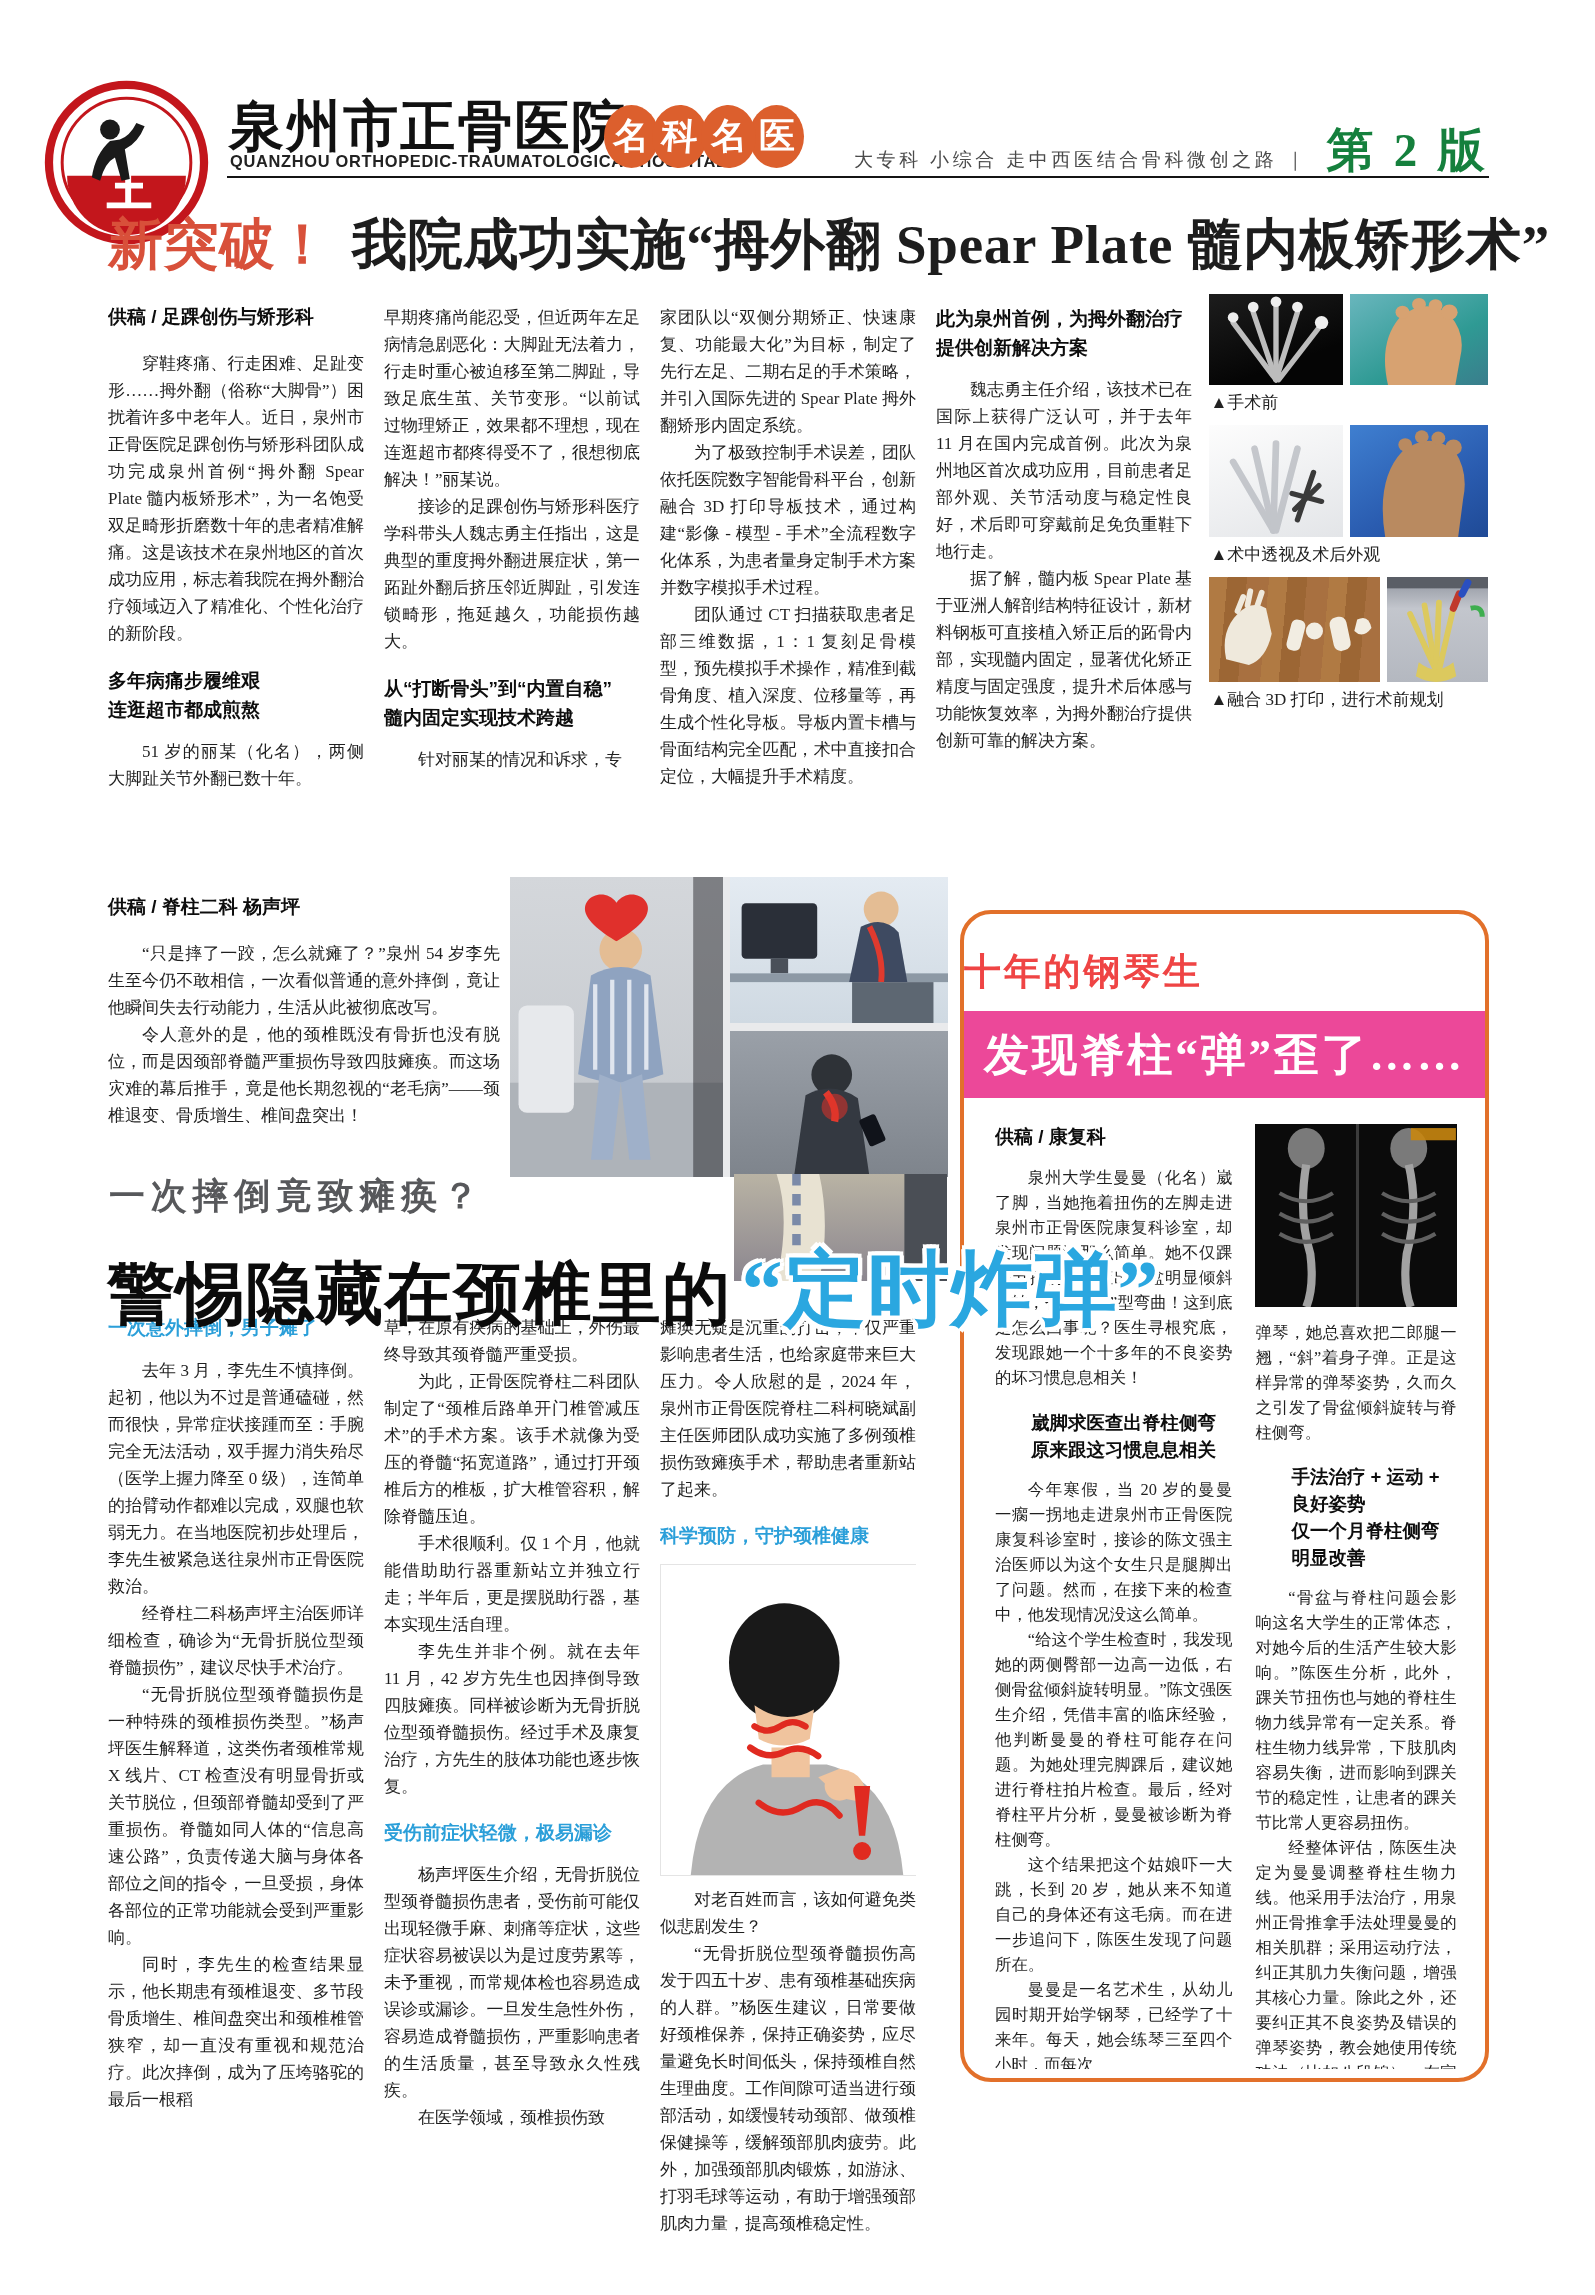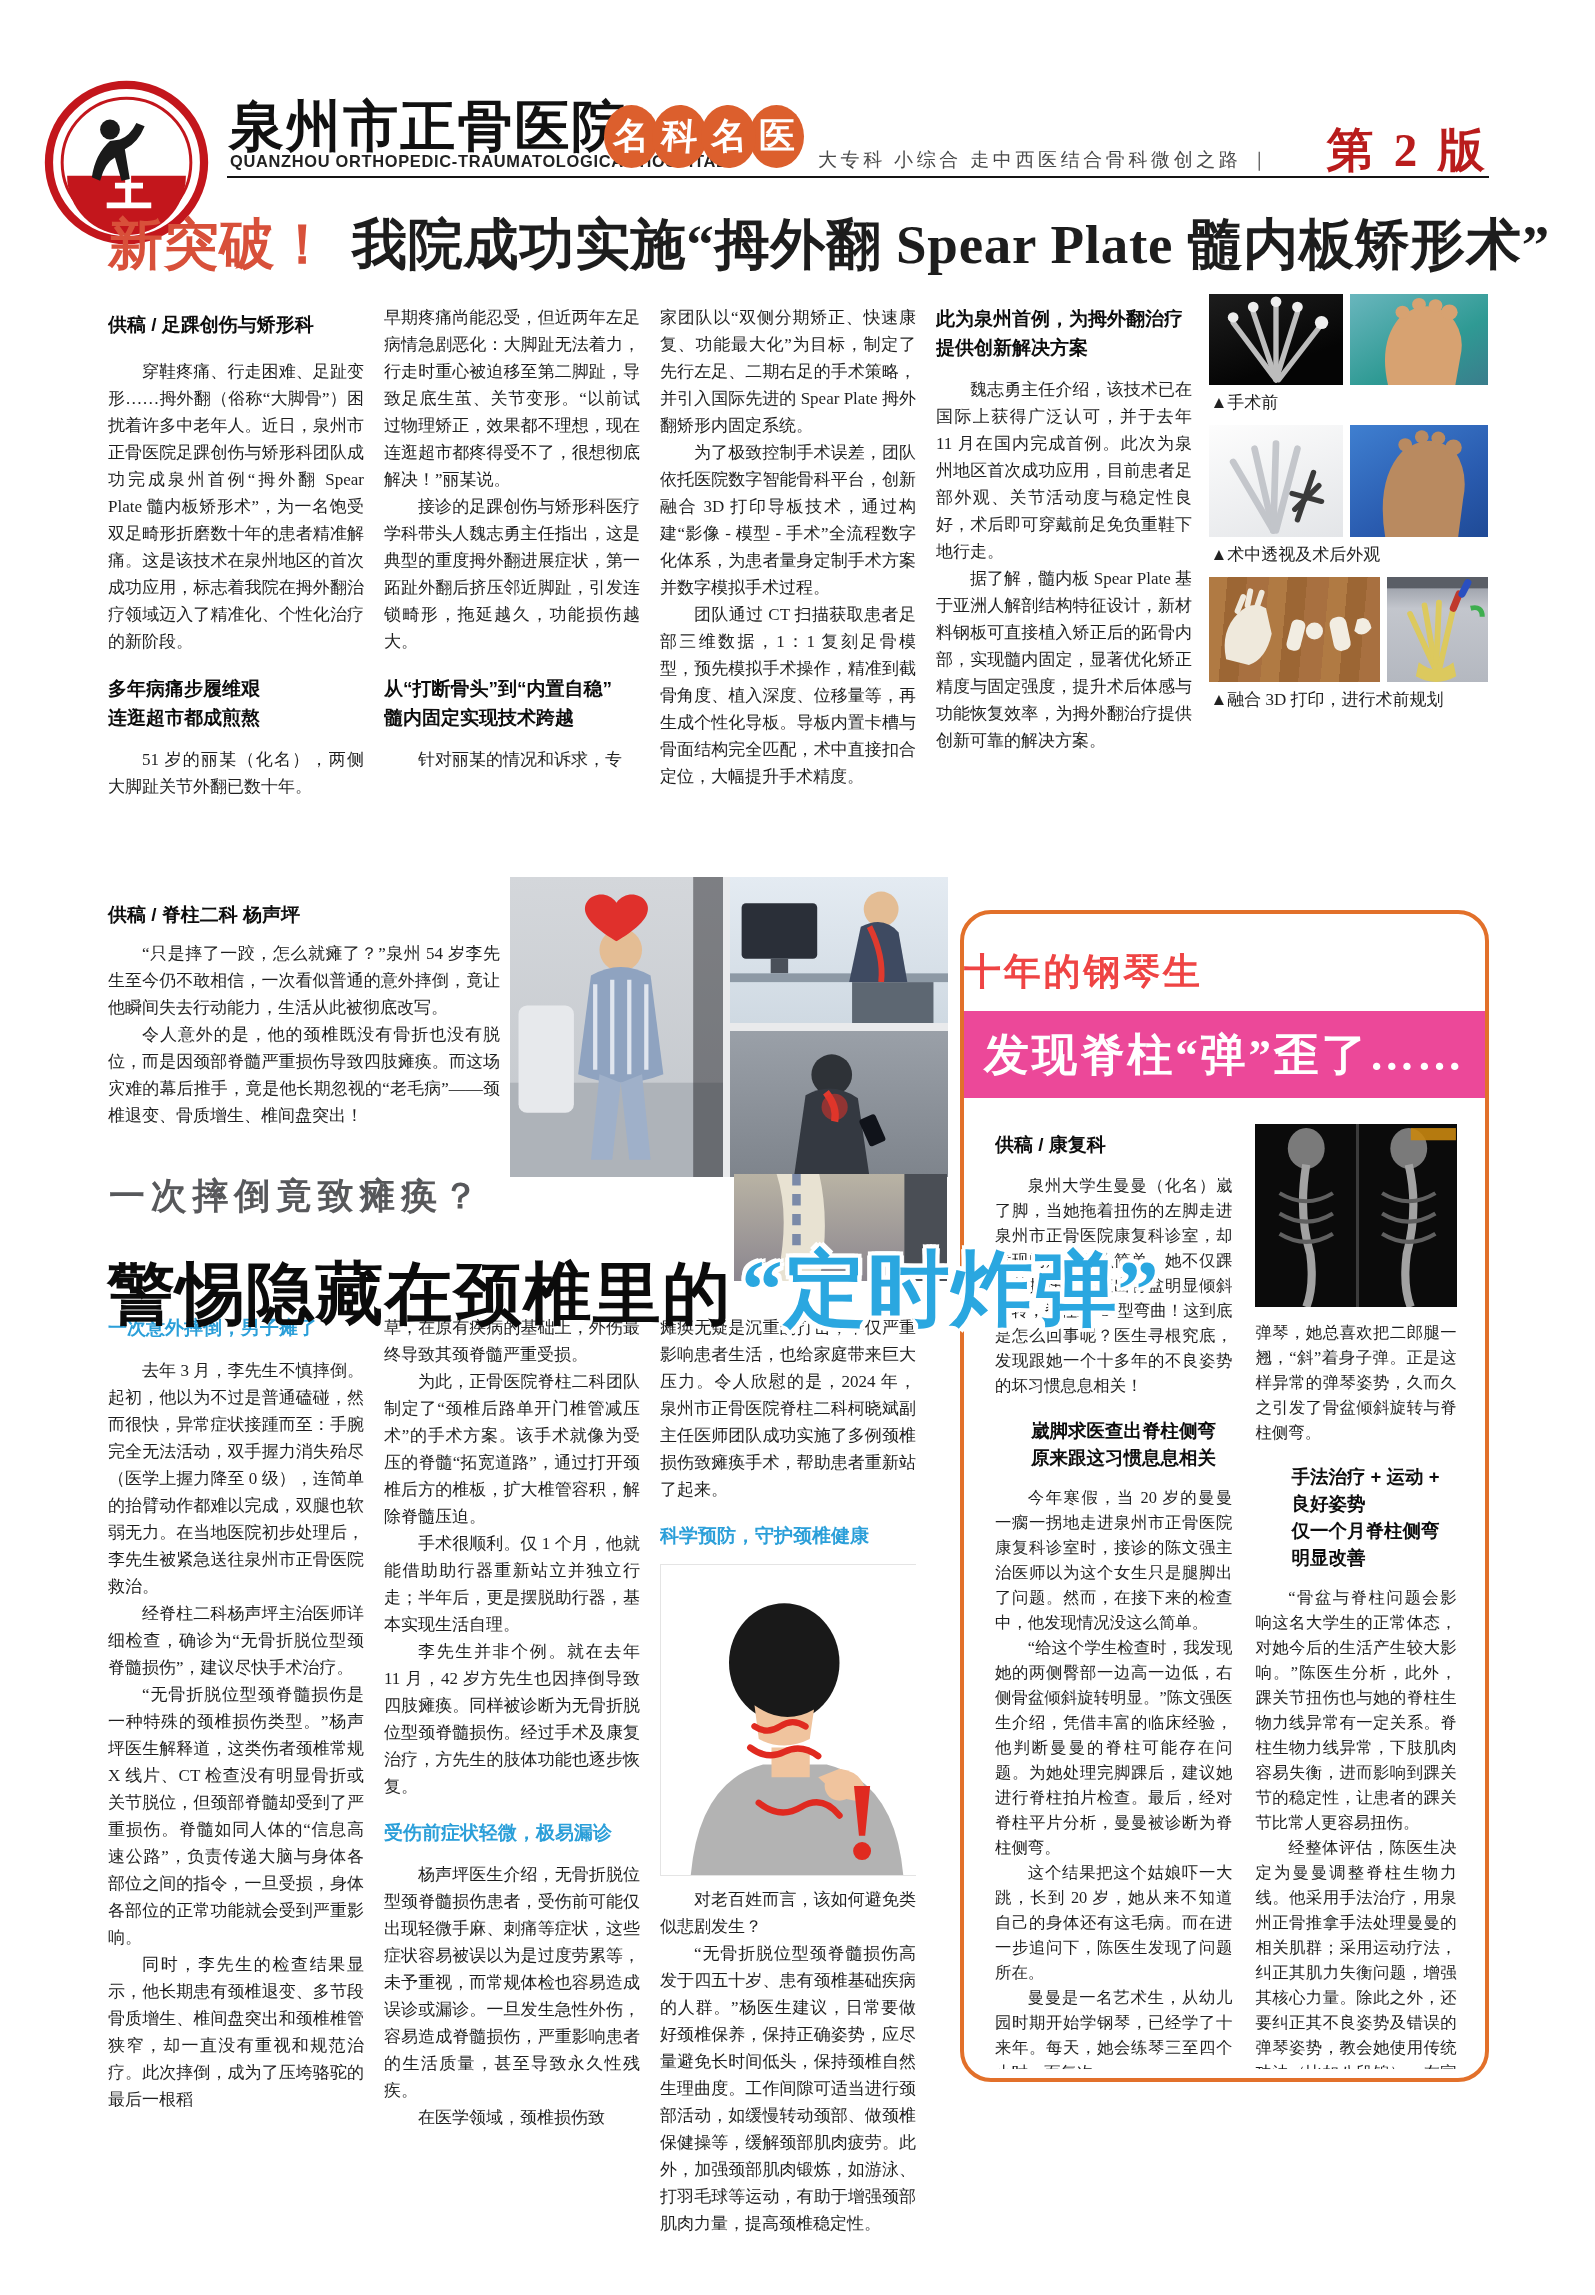--- a/index.html
+++ b/index.html
@@ -9,30 +9,30 @@
   
   .brand-name{font-size:55px;font-weight:bold;letter-spacing:2.1px;color:#111;white-space:nowrap;}
   .brand-en{font-family:"Liberation Sans","DejaVu Sans",sans-serif;font-weight:bold;font-size:16.4px;letter-spacing:0.7px;color:#222;white-space:nowrap;}
   .badge{display:flex;}
   .badge .bchar{width:55px;height:63px;border-radius:50%;background:#DC5F2D;color:#fff;
         display:flex;align-items:center;justify-content:center;font-size:36px;font-weight:bold;margin-left:-6.4px;}
   .badge .bchar:nth-child(2){transform:rotate(4deg);}
   .badge .bchar:nth-child(3){transform:rotate(-3deg);}
   .tagrow{display:flex;align-items:baseline;gap:18.5px;}
   .tagline{font-size:19px;color:#4a4a4a;letter-spacing:3.6px;white-space:nowrap;}
-  .pagelabel{font-size:47px;font-weight:bold;color:#b91c1c;letter-spacing:4.3px;white-space:nowrap;margin-left:36px;}
+  .pagelabel{font-size:47px;font-weight:bold;color:#15803d;letter-spacing:4.3px;white-space:nowrap;}
   .divider{height:2.1px;background:#141414;}
   
   .headline1{white-space:nowrap;font-weight:bold;font-size:55px;letter-spacing:0.7px;}
   .headline1 .accent{color:#D8503A;margin-right:21.3px;}
   .cols{display:flex;gap:20px;}
   .col{width:256px;overflow:hidden;}
   .p{margin:0;text-indent:2em;text-align:justify;font-size:17px;line-height:27px;color:#1f1f1f;}
   .p.ni{text-indent:0;}
-  .byline{font-family:"Liberation Sans","DejaVu Sans",sans-serif;font-weight:bold;font-size:19px;color:#0d0d0d;margin:8px 0 20px 0;}
+  .byline{font-family:"Liberation Sans","DejaVu Sans",sans-serif;font-weight:bold;font-size:19px;color:#0d0d0d;margin:0 0 20px 0;}
   .subhead{font-family:"Liberation Sans","DejaVu Sans",sans-serif;font-weight:bold;font-size:19px;line-height:29px;color:#0d0d0d;margin:18.5px 0 14.2px 0;}
   .subhead.first{margin-top:0;}
   .subhead-blue{font-family:"Liberation Sans","DejaVu Sans",sans-serif;font-weight:bold;font-size:19px;line-height:28.4px;color:#2B9FD9;margin:18.5px 0 14.2px 0;}
   .subhead-blue.first{margin-top:0;}
   
   .figcol{width:279px;}
   .figrow{display:flex;gap:7.1px;}
   .panel{position:relative;overflow:hidden;}
   .caption{font-size:17px;color:#222;margin:5.7px 0 11.4px 1.4px;}
   .xray-dark{background:linear-gradient(160deg,#1d1d1d,#050505 70%);}

